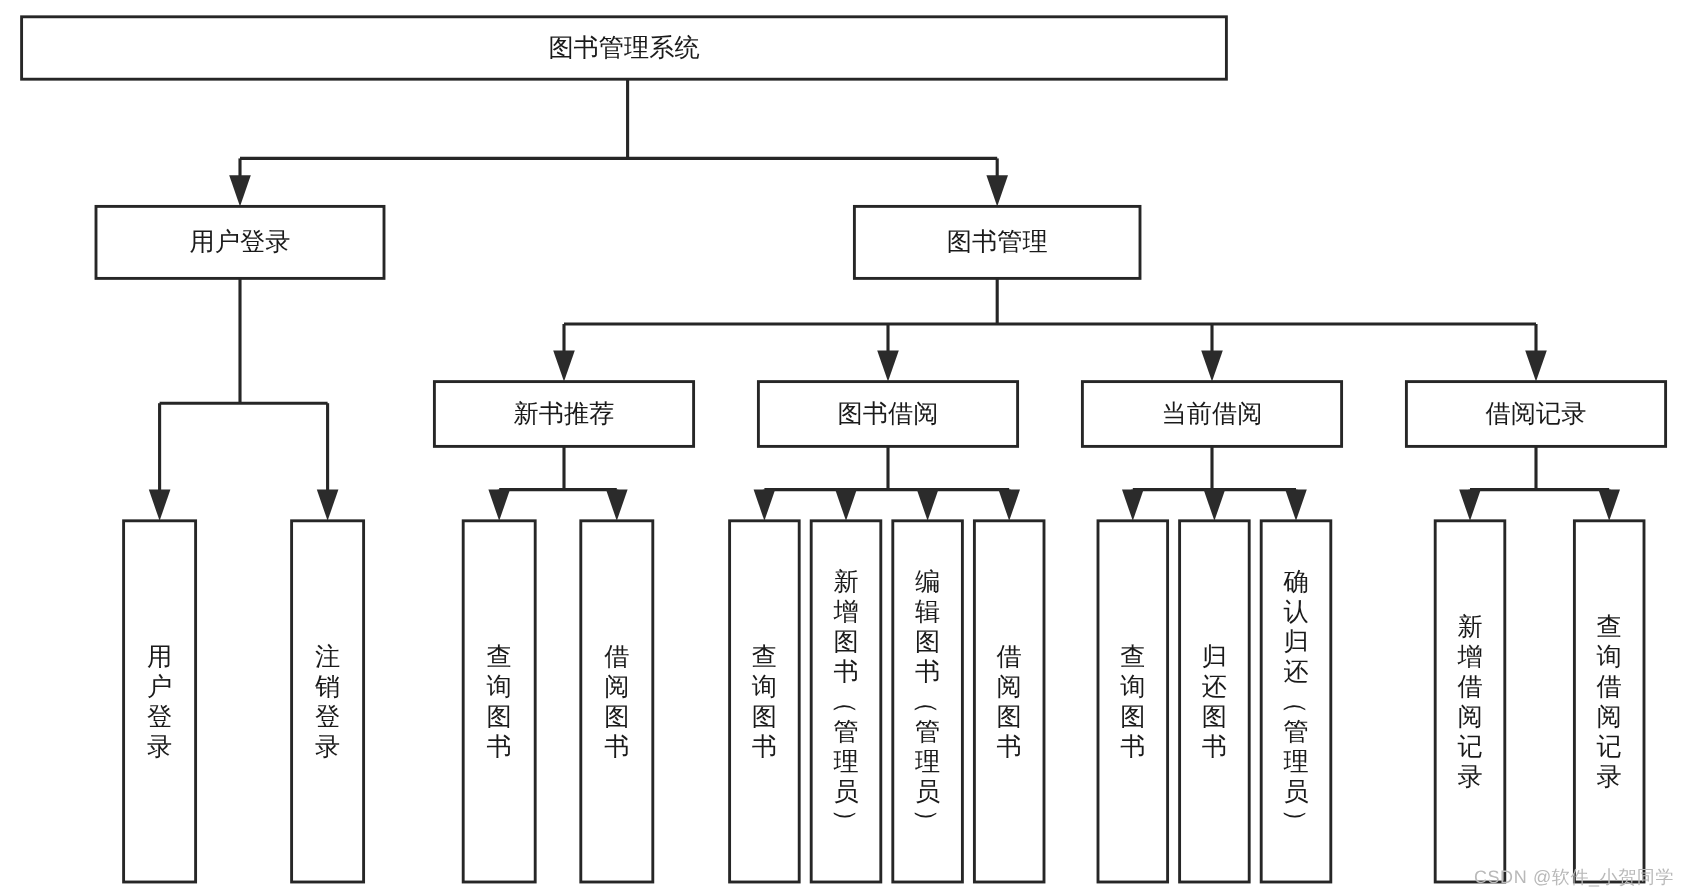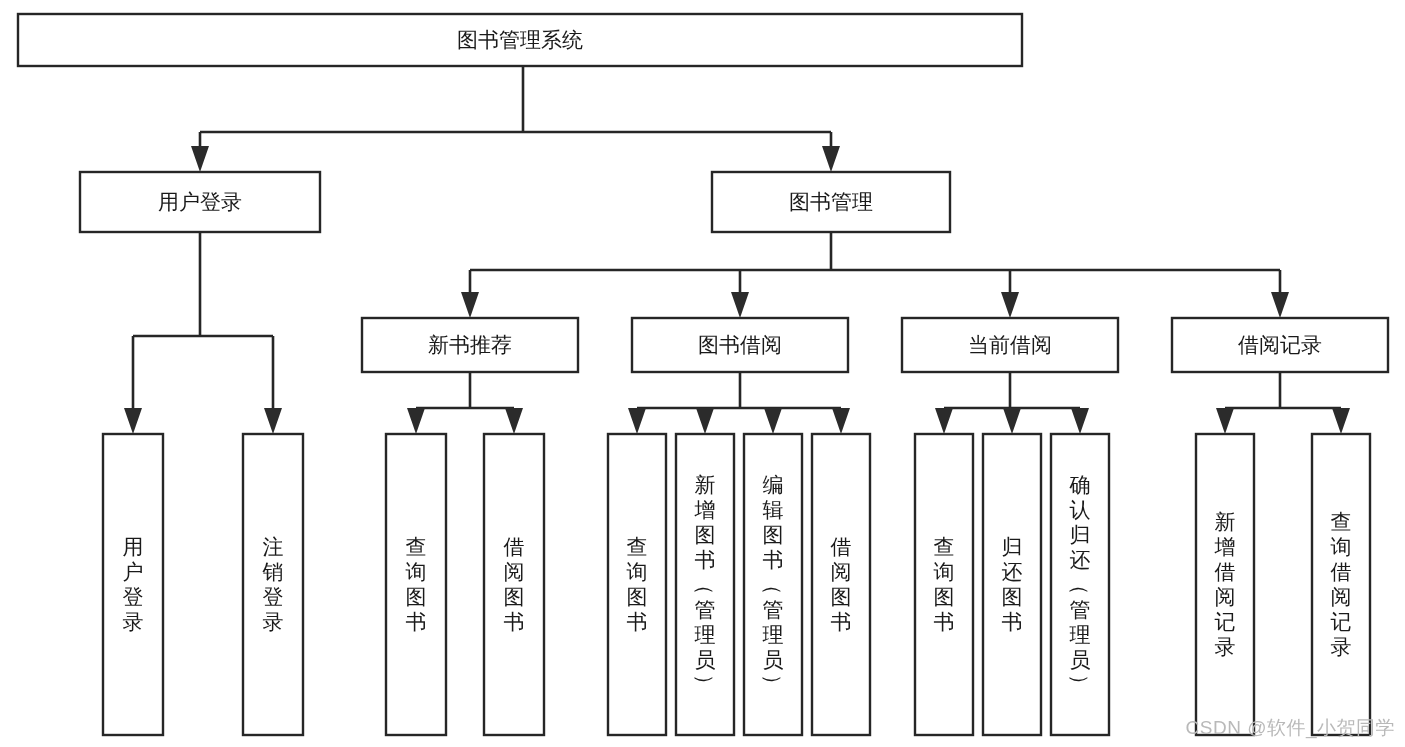--- a/index.html
+++ b/index.html
@@ -52,21 +52,21 @@
     font-family: "Liberation Sans", "DejaVu Sans", sans-serif;
     font-size: 21px;
     fill: #1a1a1a;
     text-anchor: middle;
   }
   .watermark {
     position: absolute;
     right: 10px;
     bottom: 6px;
     font-family: "Liberation Sans", "DejaVu Sans", sans-serif;
-    font-size: 19px;
+    font-size: 15px;
     color: #b9b9b9;
     letter-spacing: 0.5px;
     white-space: nowrap;
     user-select: none;
   }
 </style>
 </head>
 <body>
 
 <div id="diagram-root">

